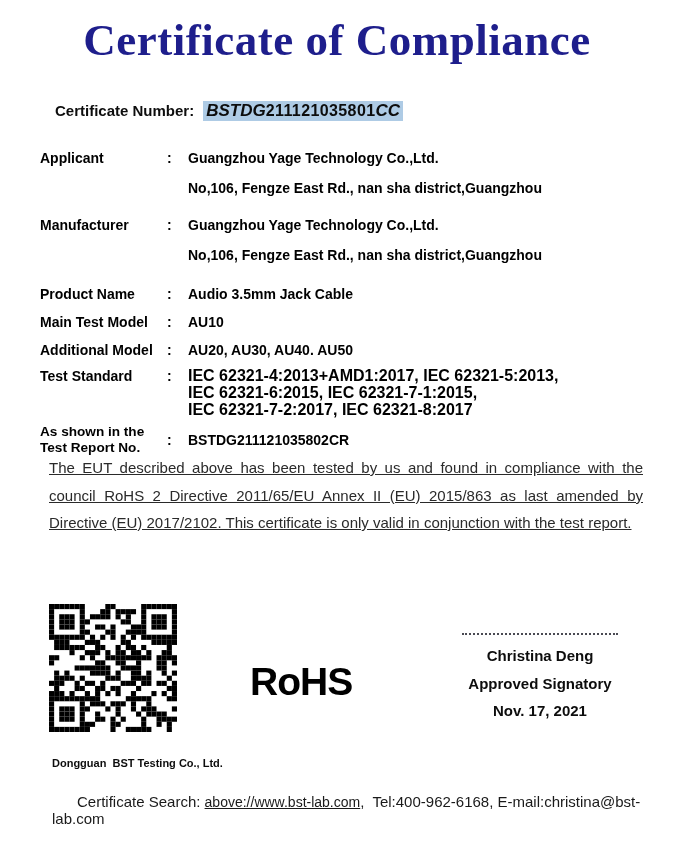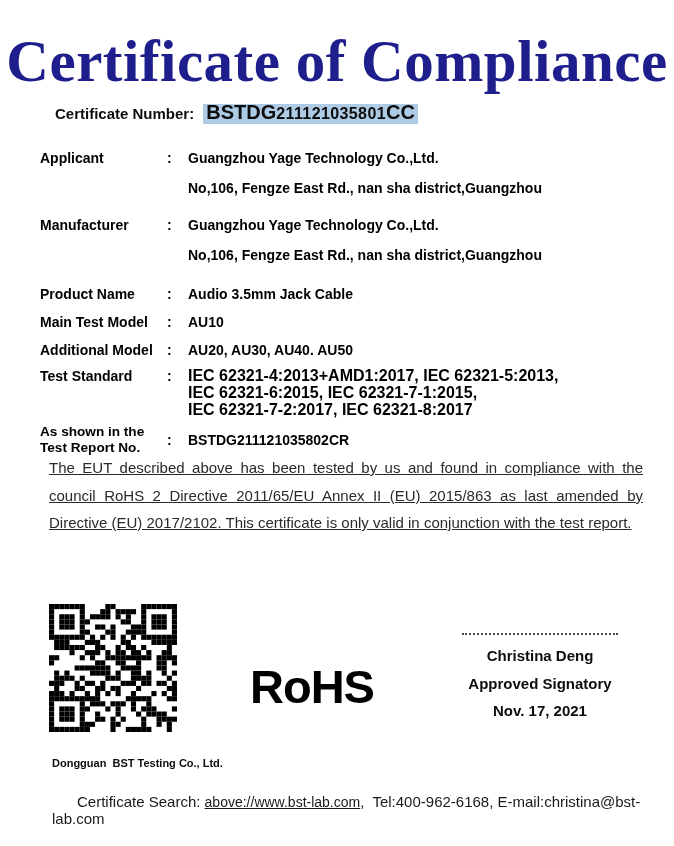--- a/index.html
+++ b/index.html
@@ -5,31 +5,31 @@
   html,body { margin:0; padding:0; background:#ffffff; }
   body {
     width:674px; height:846px;
     font-family:"Liberation Sans", sans-serif;
     color:#111; position:relative; overflow:hidden;
   }
   .page { position:absolute; inset:0; background:#fff; }
 
   
   .title {
-    position:absolute; top:27px; left:0; width:674px;
+    position:absolute; top:14px; left:0; width:674px;
     text-align:center; margin:0;
     font-family:"Liberation Serif", "DejaVu Serif", serif;
-    font-weight:700; font-size:59px; color:#1e1e8c; letter-spacing:0.5px;
+    font-weight:700; font-size:45px; color:#1e1e8c; letter-spacing:0.5px;
   }
 
   
   .cert-row { position:absolute; top:101px; left:55px; font-weight:700; font-size:15px; color:#0d0d0d; }
   .cert-label { margin-right:9px; }
   .cert-value { padding:1px 3px 2px 3px; }
-  .cn-big { font-size:20px; }
+  .cn-big { font-size:17px;font-style:italic; }
   .cn-small { font-size:16px; letter-spacing:0.4px; }
 
   
   .fields { position:absolute; top:143px; left:40px; right:28px; }
   .row { display:grid; grid-template-columns:127px 21px 1fr; font-weight:700; font-size:14px; color:#000000; }
   .flabel, .fcolon { line-height:30px; }
   .fvalue div { line-height:30px; }
   .r-app { margin-bottom:7px; }
   .r-man { margin-bottom:10px; }
   .r-prod .fvalue div, .r-prod .flabel, .r-prod .fcolon,
@@ -48,21 +48,21 @@
     font-size:15px; line-height:27.5px; color:#2a2a2a; text-align:justify;
     font-weight:400;
     text-decoration:underline;
   }
 
   
   .qr { position:absolute; left:48px; top:604px; width:130px; height:128px; }
   .qr svg { display:block; width:130px; height:128px; }
   .rohs {
     position:absolute; left:250px; top:661px;
-    font-size:47px; font-weight:800; color:#000; letter-spacing:-1px; line-height:1.1;
+    font-size:39px; font-weight:800; color:#000; letter-spacing:-1px; line-height:1.1;
   }
   .signature {
     position:absolute; left:440px; top:633px; width:200px;
     text-align:center; font-weight:700; font-size:15px; color:#0d0d0d;
   }
   .dotted { border-top:2px dotted #4a4a52; width:156px; margin:0 auto 7px auto; height:0; }
   .sig-line { line-height:27.5px; }
 
   
   .footer { position:absolute; left:52px; top:757px; right:28px; }

